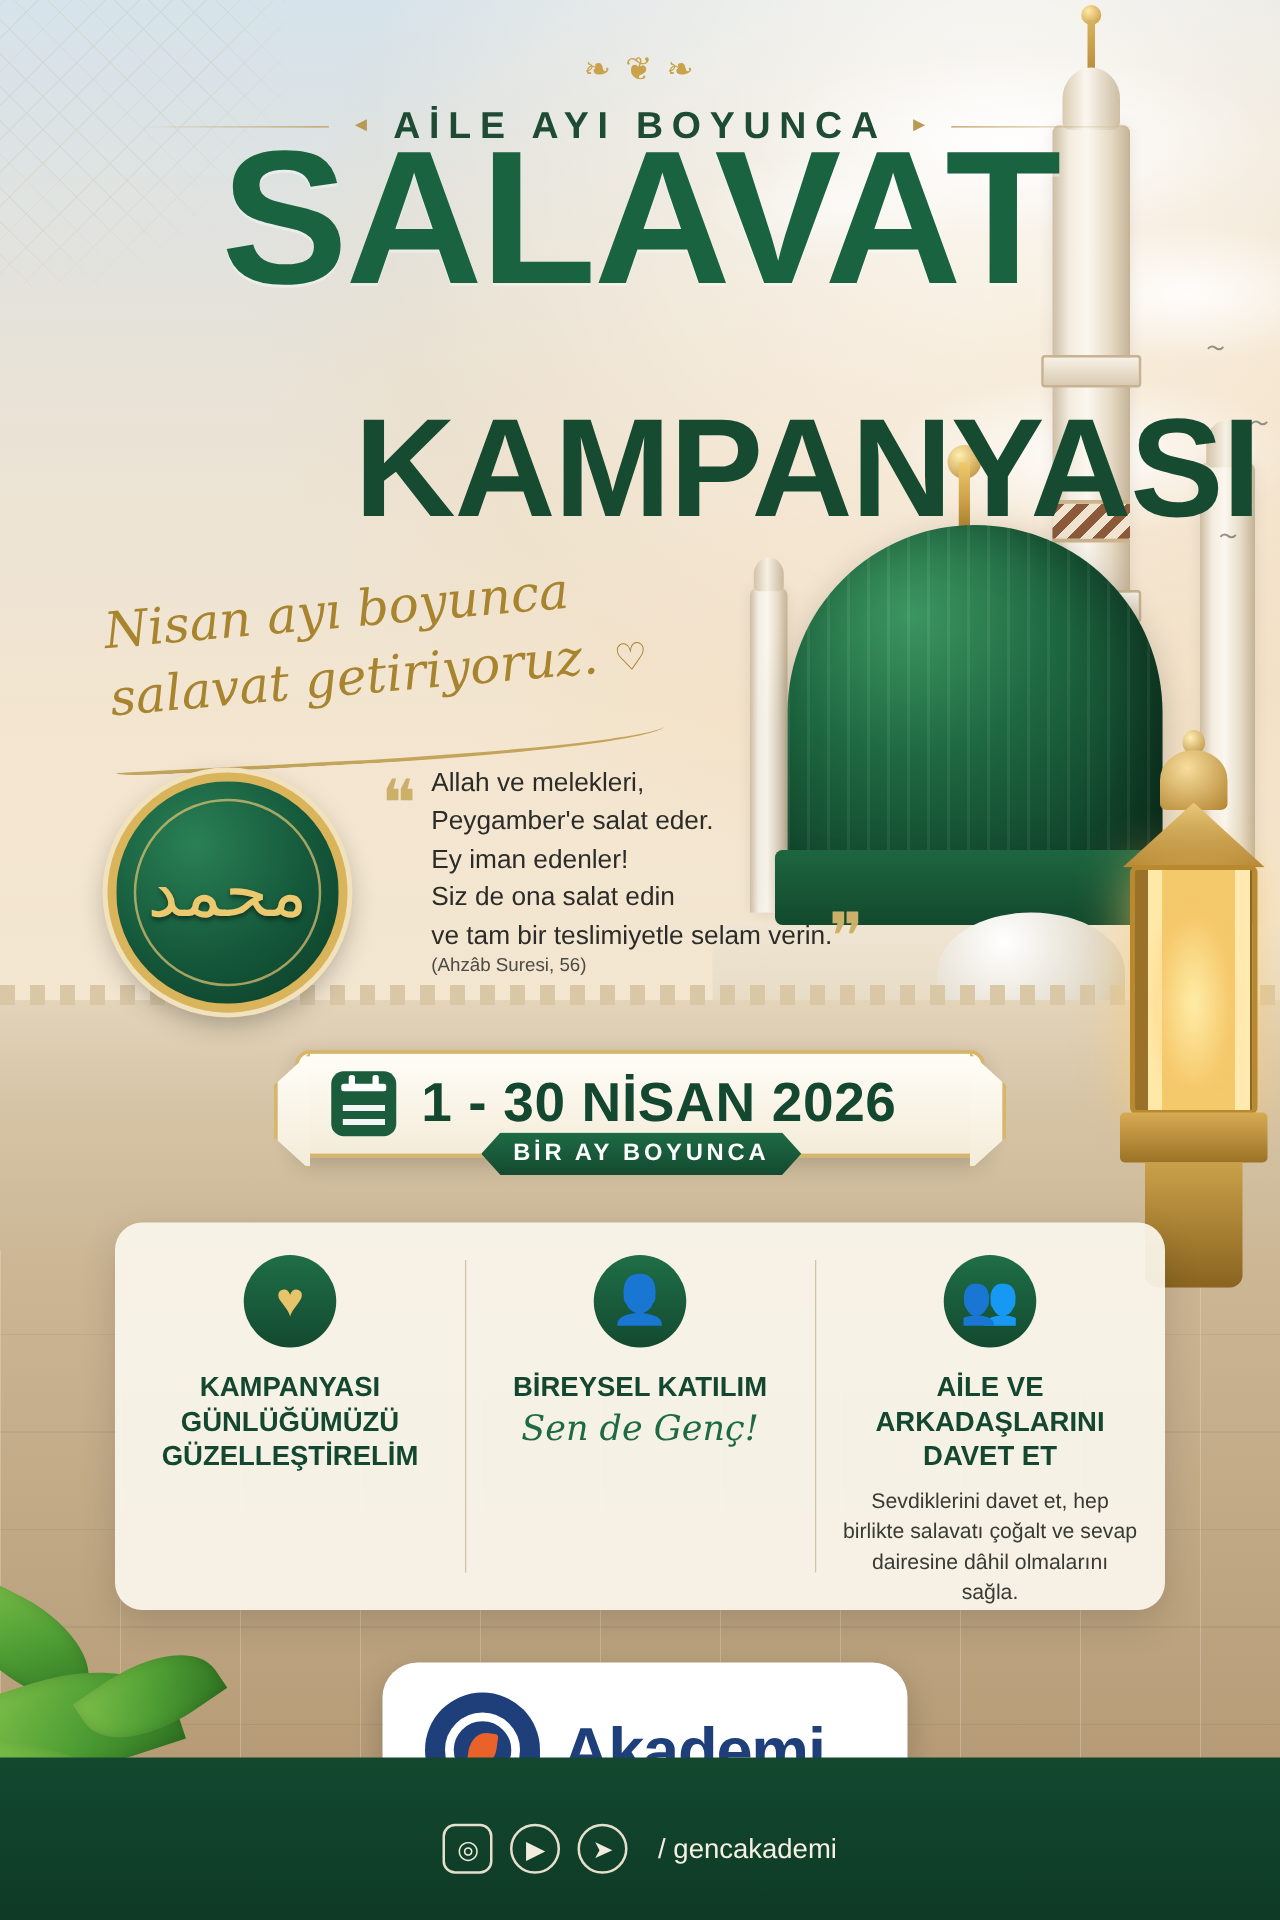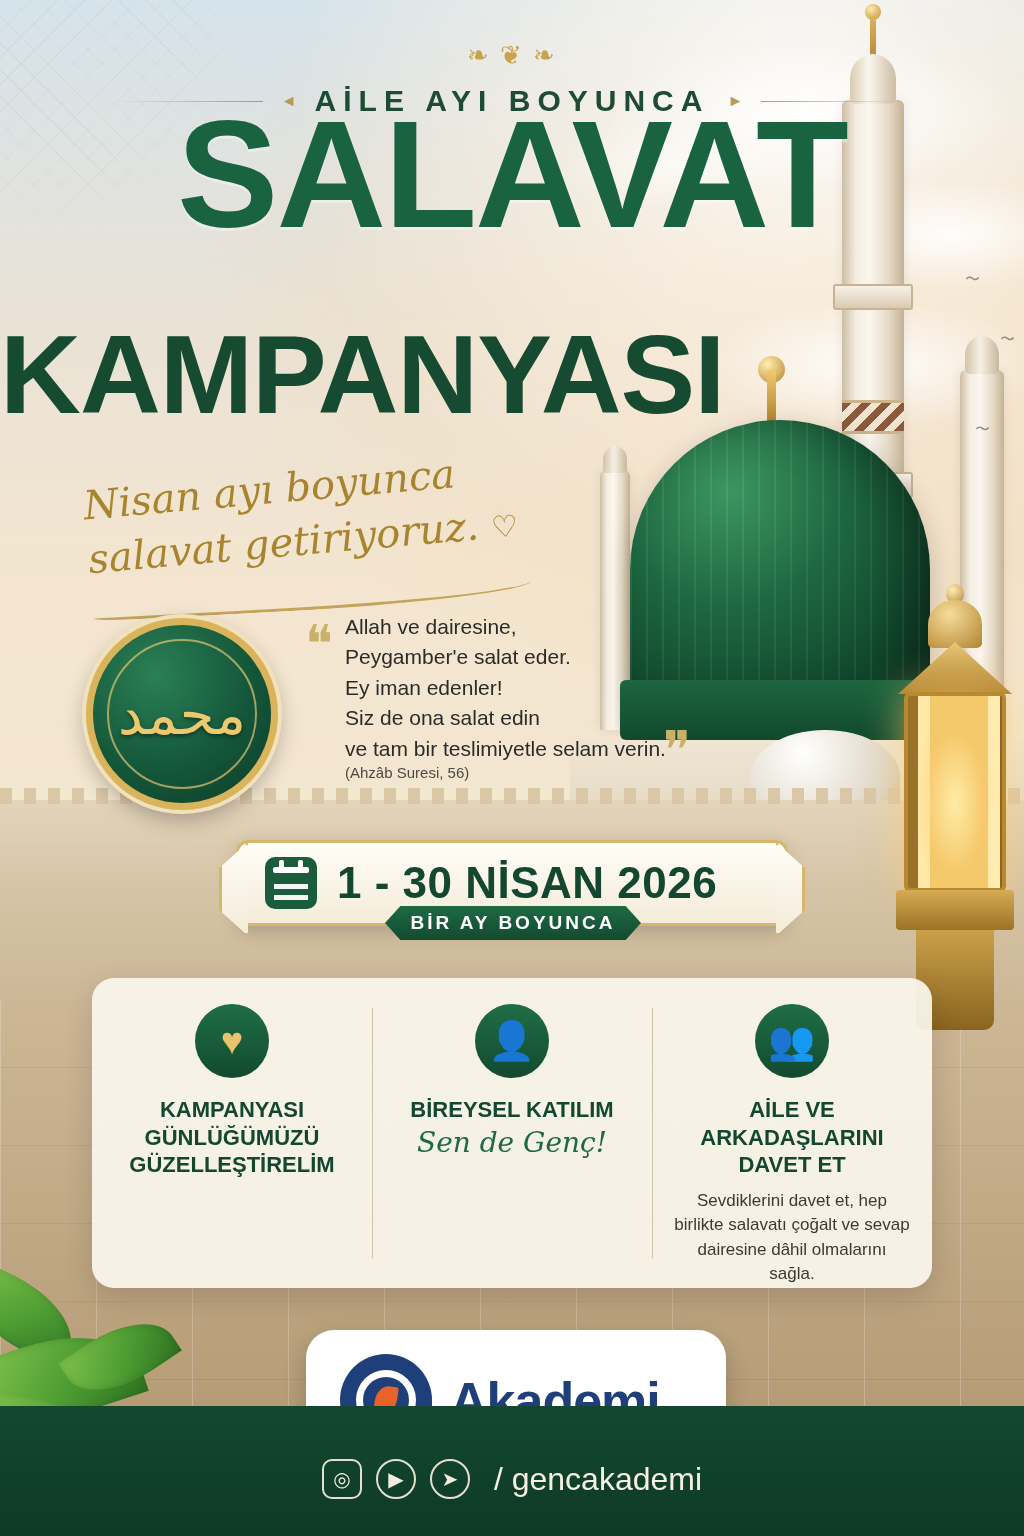--- a/index.html
+++ b/index.html
@@ -241,21 +241,21 @@
     -webkit-text-stroke: 0;
   }
   .title-1 span, .title-2 span {
     background-image:
       radial-gradient(circle at 20% 30%, rgba(255,255,255,.55) 0 1.2px, transparent 1.4px),
       radial-gradient(circle at 70% 60%, rgba(255,255,255,.45) 0 1.2px, transparent 1.4px);
     background-size: 11px 11px, 17px 17px;
     -webkit-background-clip: text; background-clip: text;
   }
   .title-2 {
-    position:absolute; left:0; right:16px; top:322px; text-align:left;
+    position:absolute; left:0; right:16px; top:322px; text-align:right;
     font-size: 112px; line-height: .95; font-weight: 900; letter-spacing: -1px;
     color:#164a31;
   }
 
   .script {
     position:absolute; left: 85px; top: 458px; width: 470px;
     font-family: "DejaVu Serif", serif; font-style: italic;
     color:#a8842f; font-size: 40px; line-height: 1.35;
     transform: rotate(-5deg);
   }
@@ -399,21 +399,21 @@
     position:absolute; left:0; right:0; bottom:0; height: 130px;
     background: linear-gradient(to bottom, #13482f, #0e3a26);
     display:flex; align-items:center; justify-content:center; gap: 14px;
     padding-top: 16px;
   }
   .soc {
     width: 40px; height: 40px; border-radius: 10px; border: 2px solid #e6dfcd;
     display:flex; align-items:center; justify-content:center; color:#f1ecdd; font-size: 20px;
   }
   .soc.round { border-radius: 50%; }
-  .handle { color:#f5f0e2; font-size: 32px; margin-left: 10px; }
+  .handle { color:#f5f0e2; font-size: 22px; margin-left: 10px; }
 </style>
 </head>
 <body>
 
 <div class="poster">
 
   <div class="sky"></div>
   <div class="cloud c1"></div>
   <div class="cloud c2"></div>
   <div class="cloud c3"></div>
@@ -498,21 +498,21 @@
     <div class="script-underline"></div>
 
     <div class="seal">
       <div class="seal-inner">محمد</div>
     </div>
 
     <div class="quote-block">
       <div class="q-mark">❝</div>
       <div class="q-mark close">❞</div>
       <div class="quote-text">
-        <div>Allah ve dairesine,</div>
+        <div>Allah ve melekleri,</div>
         <div>Peygamber'e salat eder.</div>
         <div>Ey iman edenler!</div>
         <div>Siz de ona salat edin</div>
         <div>ve tam bir teslimiyetle selam verin.</div>
       </div>
       <div class="quote-src">(Ahzâb Suresi, 56)</div>
     </div>
 
     <div class="date-card">
       <div class="cal-icon">

